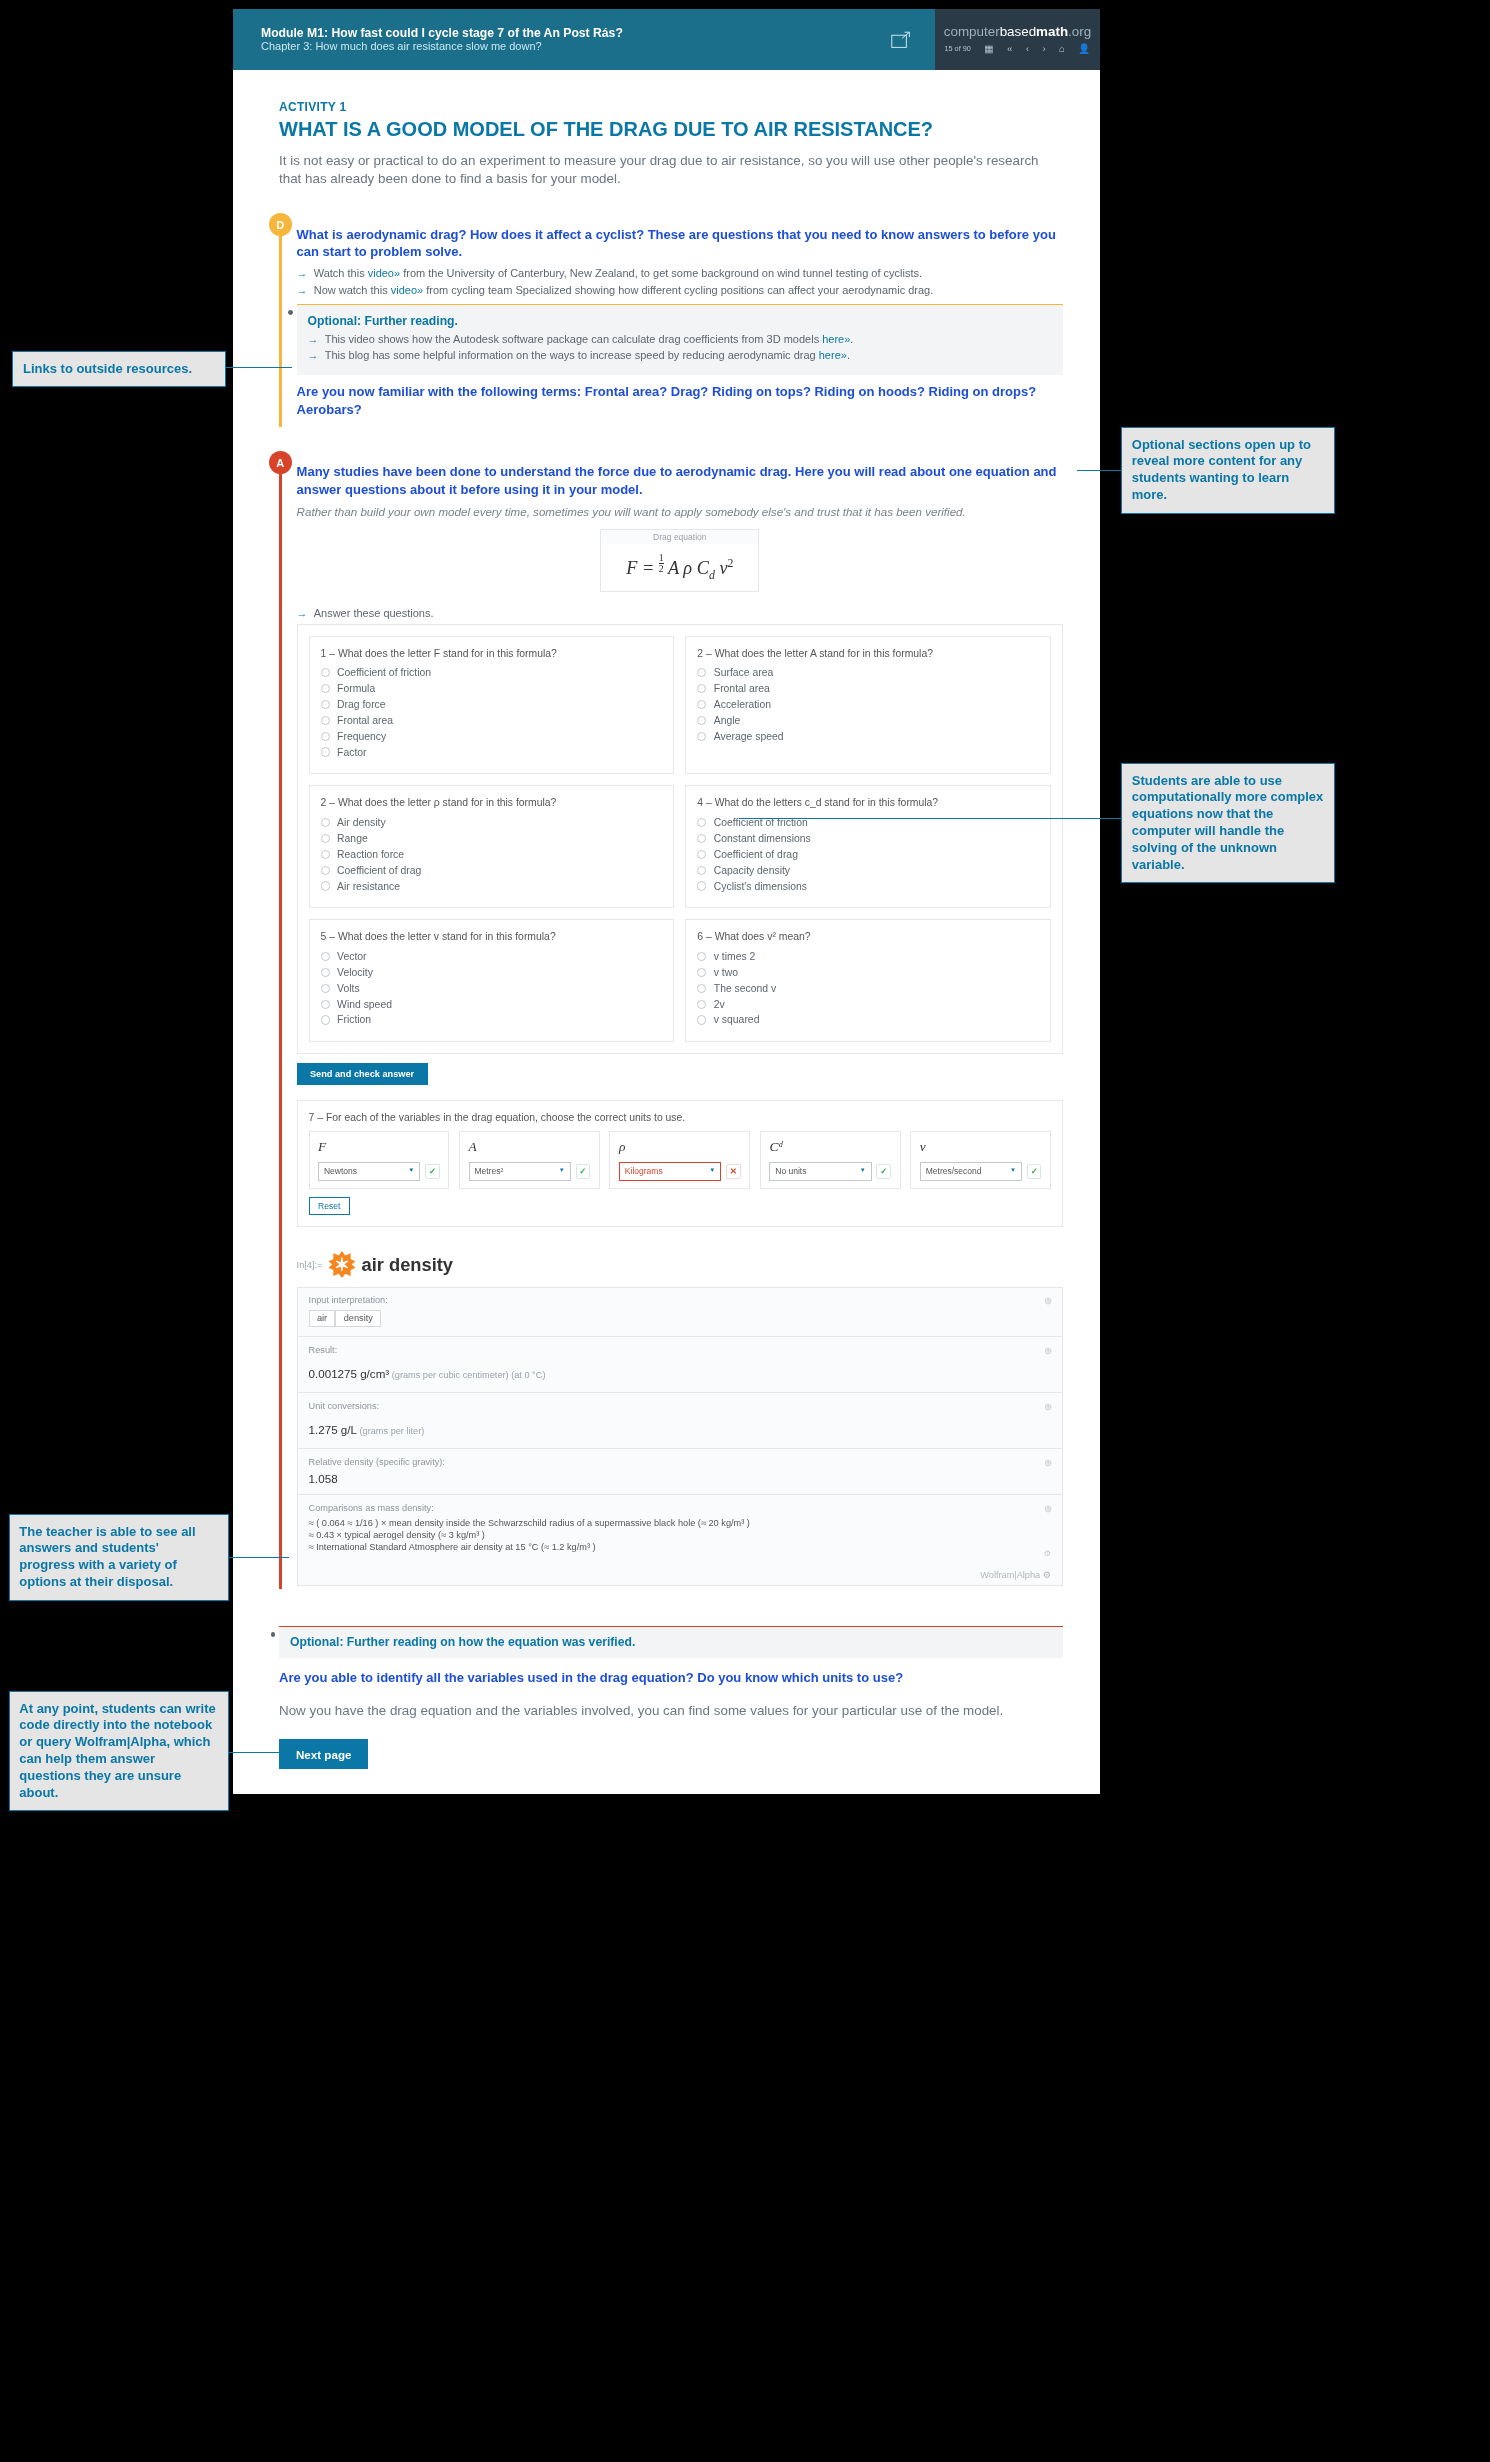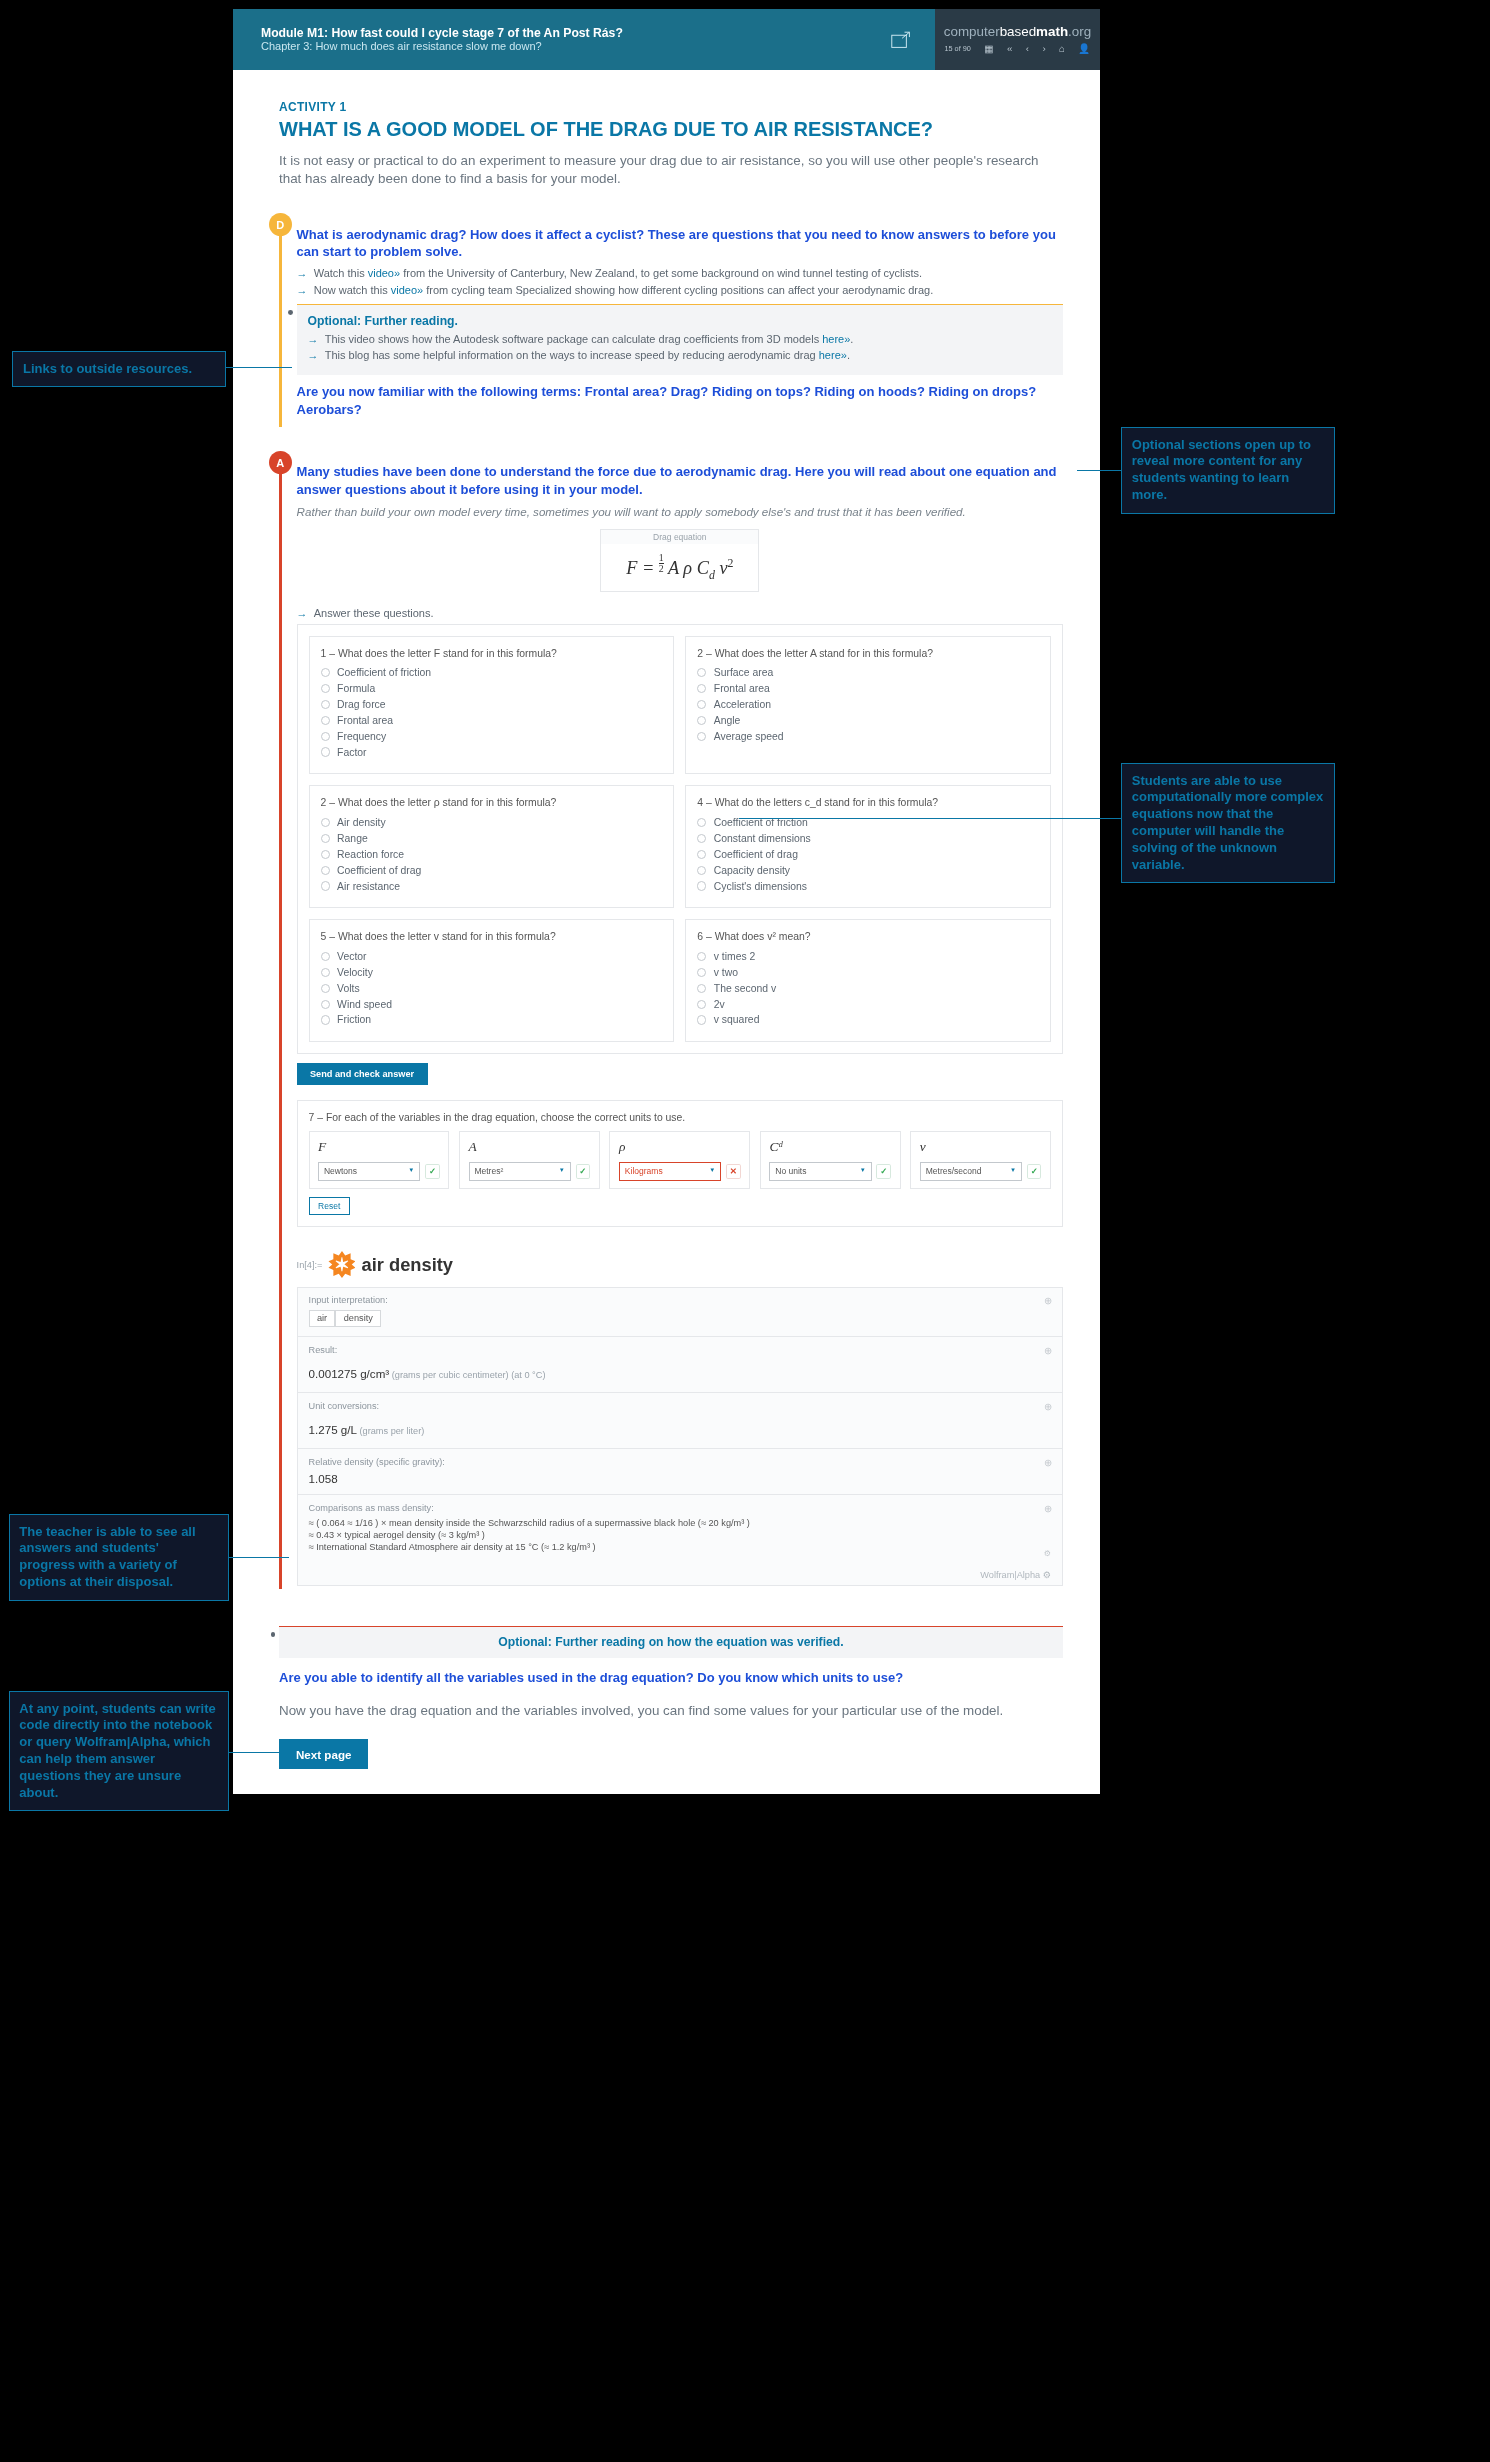--- a/index.html
+++ b/index.html
@@ -65,21 +65,21 @@
   .wa-boxes{display:flex;gap:0;}
   .wa-box{border:0.6px solid #d6d9dc;background:#fff;padding:2.4px 7.3px;font-size:9.2px;color:#555;}
   .wa-val{font-size:11.6px;color:#333;}
   .wa-sub{color:#9aa3ab;font-size:9.2px;}
   .plus{position:absolute;right:9.8px;top:7.3px;color:#c3c8cd;font-size:9.8px;}
   .gear{position:absolute;right:11px;bottom:6.1px;color:#c3c8cd;font-size:8px;}
   .wa-footer{text-align:right;color:#b0b7bd;font-size:9.2px;padding:4.9px 11px;}
   .outro .opt-box{margin-bottom:11px;}
   .grey{color:#6b7680;font-size:13.4px;line-height:1.4;margin-top:16px;}
   .next{background:#0a77a6;color:#fff;border:none;font-size:11.6px;font-weight:600;padding:8.5px 17px;margin-top:18.3px;}
-  .callout{position:absolute;background:#0f172a;border:1.2px solid #0a77a6;color:#0a77a6;font-size:13px;font-weight:600;line-height:1.3;padding:8.5px 9.8px;}
+  .callout{position:absolute;background:#e5e5e5;border:1.2px solid #0a77a6;color:#0a77a6;font-size:13px;font-weight:600;line-height:1.3;padding:8.5px 9.8px;}
   .conn{position:absolute;background:#0a77a6;}
   sup,sub{font-size:0.65em;}
 </style>
 </head>
 <body>
 
 <div class="stage">
 
   <div class="page">
 
@@ -402,21 +402,21 @@
               <div class="gear">⚙</div>
             </div>
             <div class="wa-footer"><span>Wolfram|Alpha</span> <span>⚙</span></div>
           </div>
         </div>
       </div>
 
       <div class="outro" style="margin-top:37px;">
         <div class="opt-wrap">
           <div class="bullet"></div>
-          <div class="opt-box" style="border-top-color:#d8442a;text-align:center;">
+          <div class="opt-box" style="border-top-color:#d8442a;">
             <div class="opt-title">Optional: Further reading on how the equation was verified.</div>
           </div>
         </div>
         <p class="prompt">Are you able to identify all the variables used in the drag equation? Do you know which units to use?</p>
         <p class="grey">Now you have the drag equation and the variables involved, you can find some values for your particular use of the model.</p>
         <button class="next">Next page</button>
       </div>
 
     </div>
   </div>

